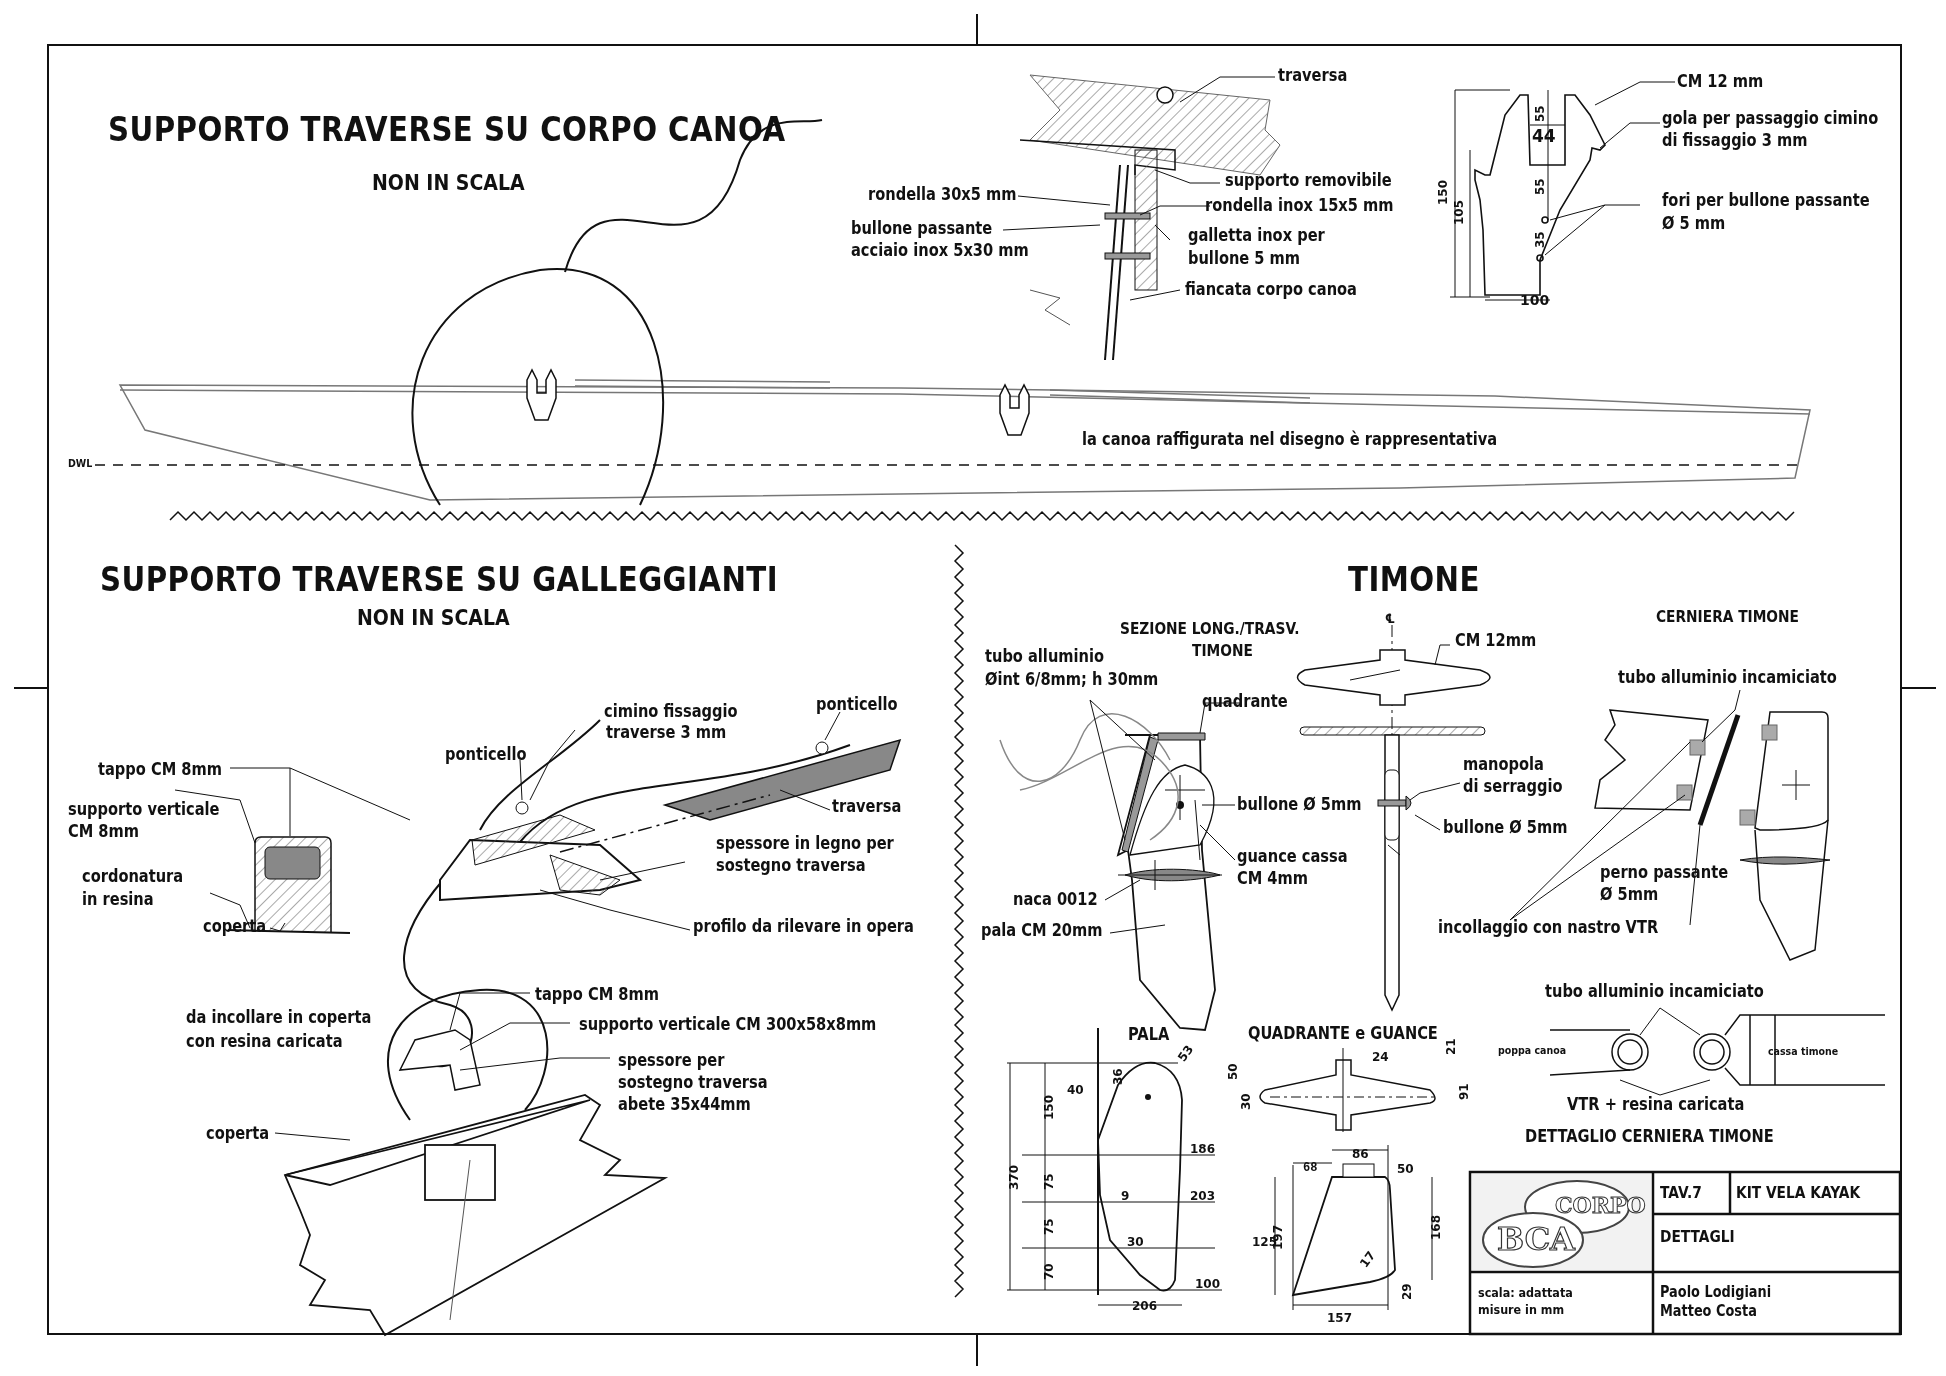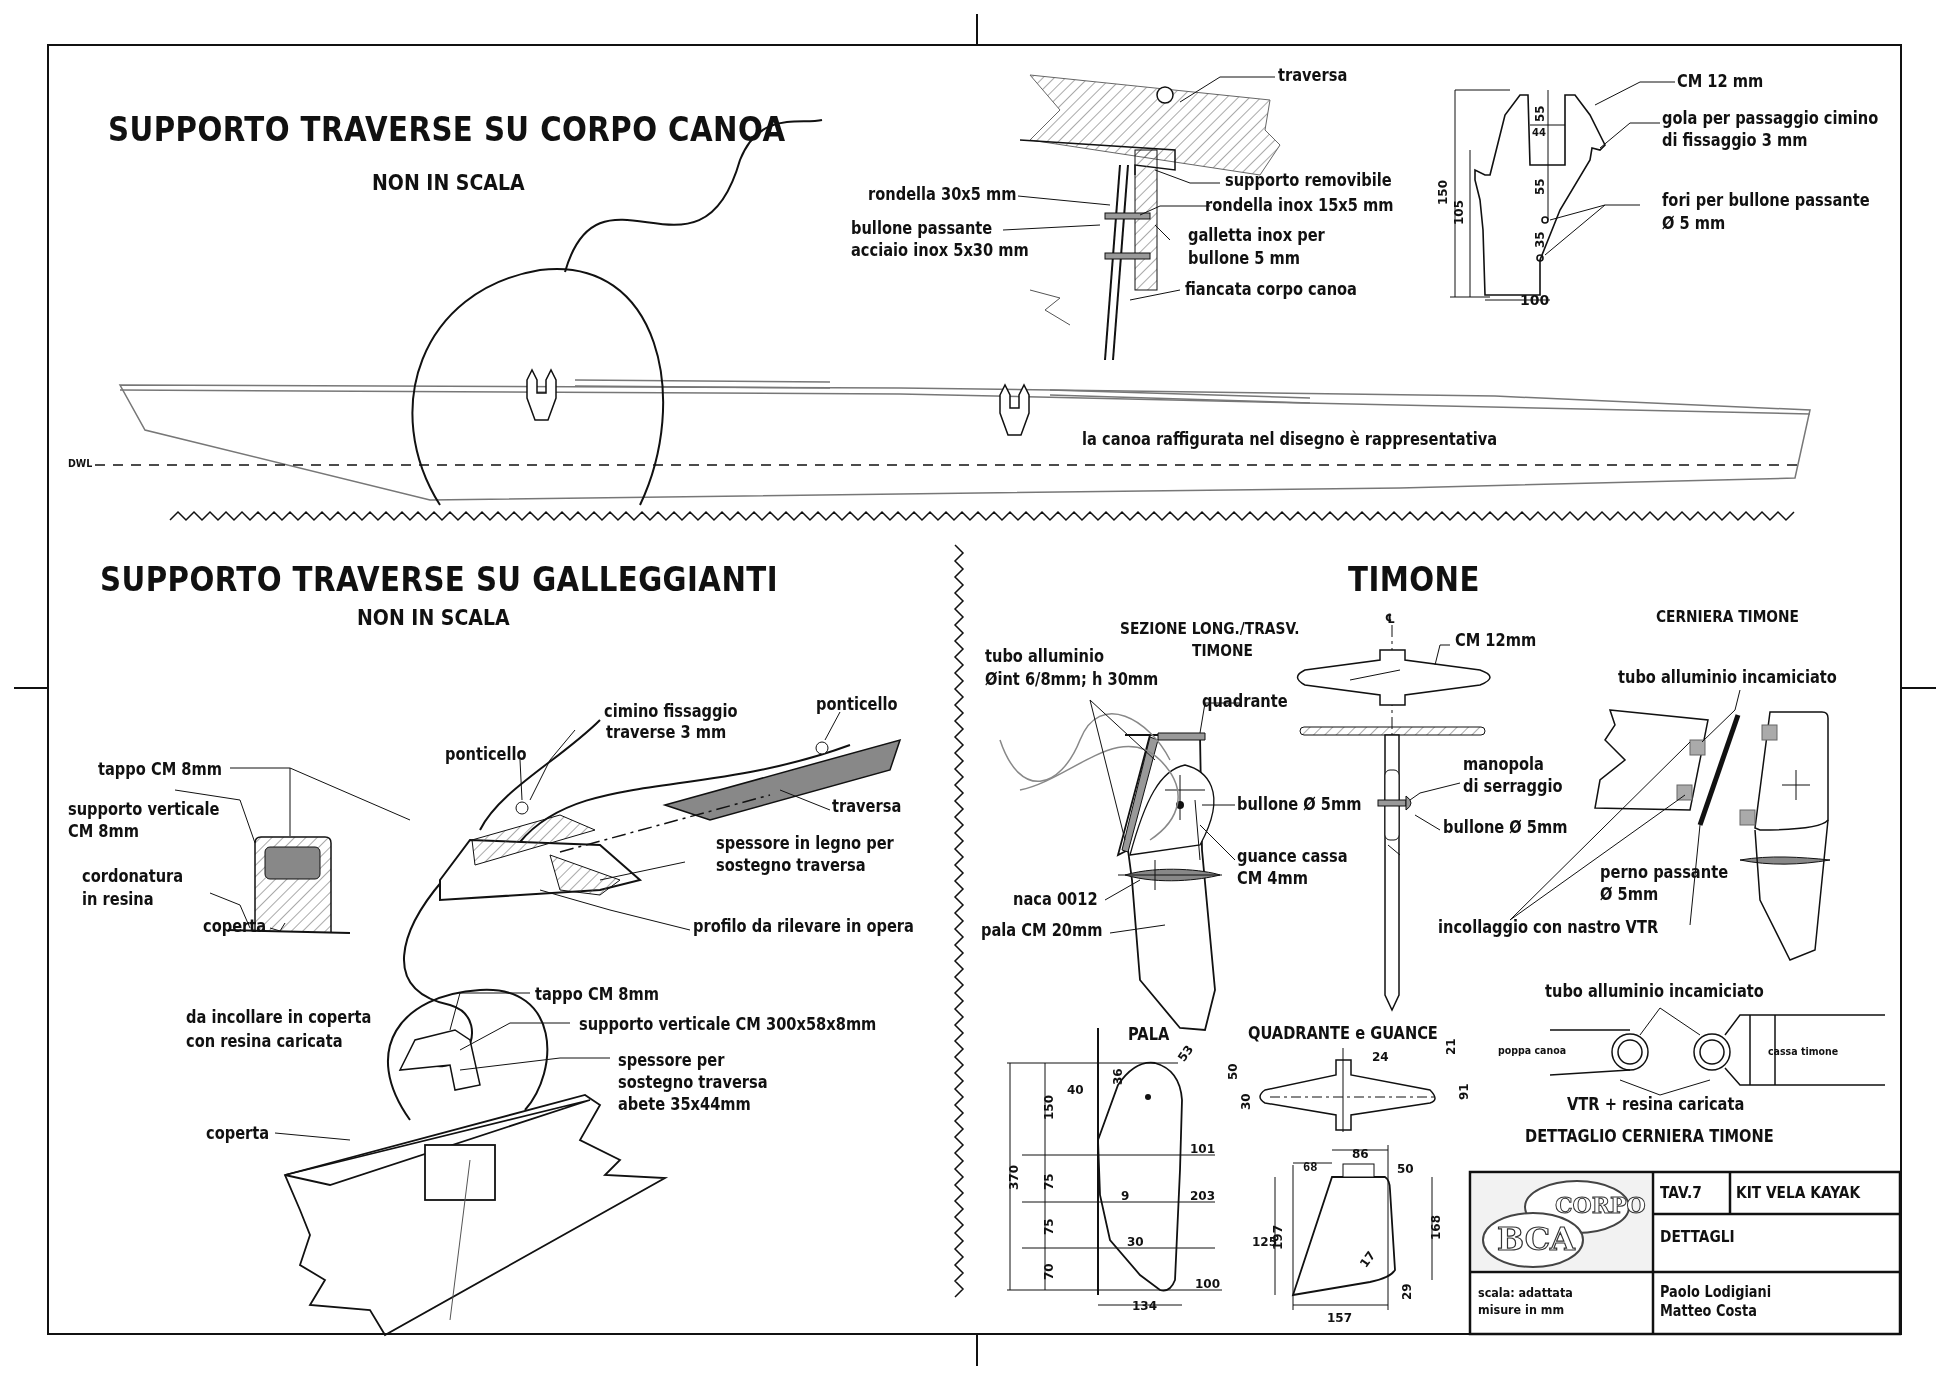--- a/index.html
+++ b/index.html
@@ -280,21 +280,21 @@
 
 <div class="t lb" style="left:1677px;top:72px;">CM 12 mm</div>
 <div class="t lb" style="left:1662px;top:109px;">gola per passaggio cimino</div>
 <div class="t lb" style="left:1662px;top:131px;">di fissaggio 3 mm</div>
 <div class="t lb" style="left:1662px;top:191px;">fori per bullone passante</div>
 <div class="t lb" style="left:1662px;top:214px;">Ø 5 mm</div>
 
 <div class="t dm vt" style="left:1437px;top:205px;">150</div>
 <div class="t dm vt" style="left:1453px;top:225px;">105</div>
 <div class="t dm vt" style="left:1534px;top:122px;">55</div>
-<div class="t dm" style="left:1532px;top:127px;font-size:10px;">44</div>
+<div class="t dm" style="left:1532px;top:127px;font-size:17px;">44</div>
 <div class="t dm vt" style="left:1534px;top:195px;">55</div>
 <div class="t dm vt" style="left:1534px;top:248px;">35</div>
 <div class="t dm" style="left:1520px;top:292px;font-size:14px;">100</div>
 
 <div class="t sm" style="left:68px;top:458px;font-size:11px;">DWL</div>
 <div class="t lb" style="left:1082px;top:430px;">la canoa raffigurata nel disegno è rappresentativa</div>
 
 <div class="t h1" style="left:100px;top:560px;">SUPPORTO TRAVERSE SU GALLEGGIANTI</div>
 <div class="t h2" style="left:357px;top:605px;">NON IN SCALA</div>
 
@@ -355,27 +355,27 @@
 
 <div class="t lb" style="left:1128px;top:1025px;">PALA</div>
 <div class="t dm vt" style="left:1008px;top:1190px;">370</div>
 <div class="t dm vt" style="left:1043px;top:1120px;">150</div>
 <div class="t dm vt" style="left:1043px;top:1190px;">75</div>
 <div class="t dm vt" style="left:1043px;top:1235px;">75</div>
 <div class="t dm vt" style="left:1043px;top:1280px;">70</div>
 <div class="t dm" style="left:1067px;top:1084px;">40</div>
 <div class="t dm vt" style="left:1112px;top:1085px;">36</div>
 <div class="t dm" style="left:1178px;top:1047px;transform:rotate(-55deg);">53</div>
-<div class="t dm" style="left:1190px;top:1143px;">101</div>
+<div class="t dm" style="left:1190px;top:1143px;">186</div>
 <div class="t dm" style="left:1190px;top:1190px;">203</div>
 <div class="t dm" style="left:1252px;top:1236px;">125</div>
 <div class="t dm" style="left:1195px;top:1278px;">100</div>
 <div class="t dm" style="left:1121px;top:1190px;">9</div>
 <div class="t dm" style="left:1127px;top:1236px;">30</div>
-<div class="t dm" style="left:1132px;top:1300px;">134</div>
+<div class="t dm" style="left:1132px;top:1300px;">206</div>
 
 <div class="t lb" style="left:1248px;top:1024px;">QUADRANTE e GUANCE</div>
 <div class="t dm vt" style="left:1227px;top:1080px;">50</div>
 <div class="t dm vt" style="left:1240px;top:1110px;">30</div>
 <div class="t dm" style="left:1372px;top:1051px;">24</div>
 <div class="t dm vt" style="left:1445px;top:1055px;">21</div>
 <div class="t dm vt" style="left:1458px;top:1100px;">91</div>
 <div class="t dm" style="left:1352px;top:1148px;">86</div>
 <div class="t dm" style="left:1303px;top:1162px;font-family:Liberation Mono, monospace;">68</div>
 <div class="t dm" style="left:1397px;top:1163px;">50</div>

